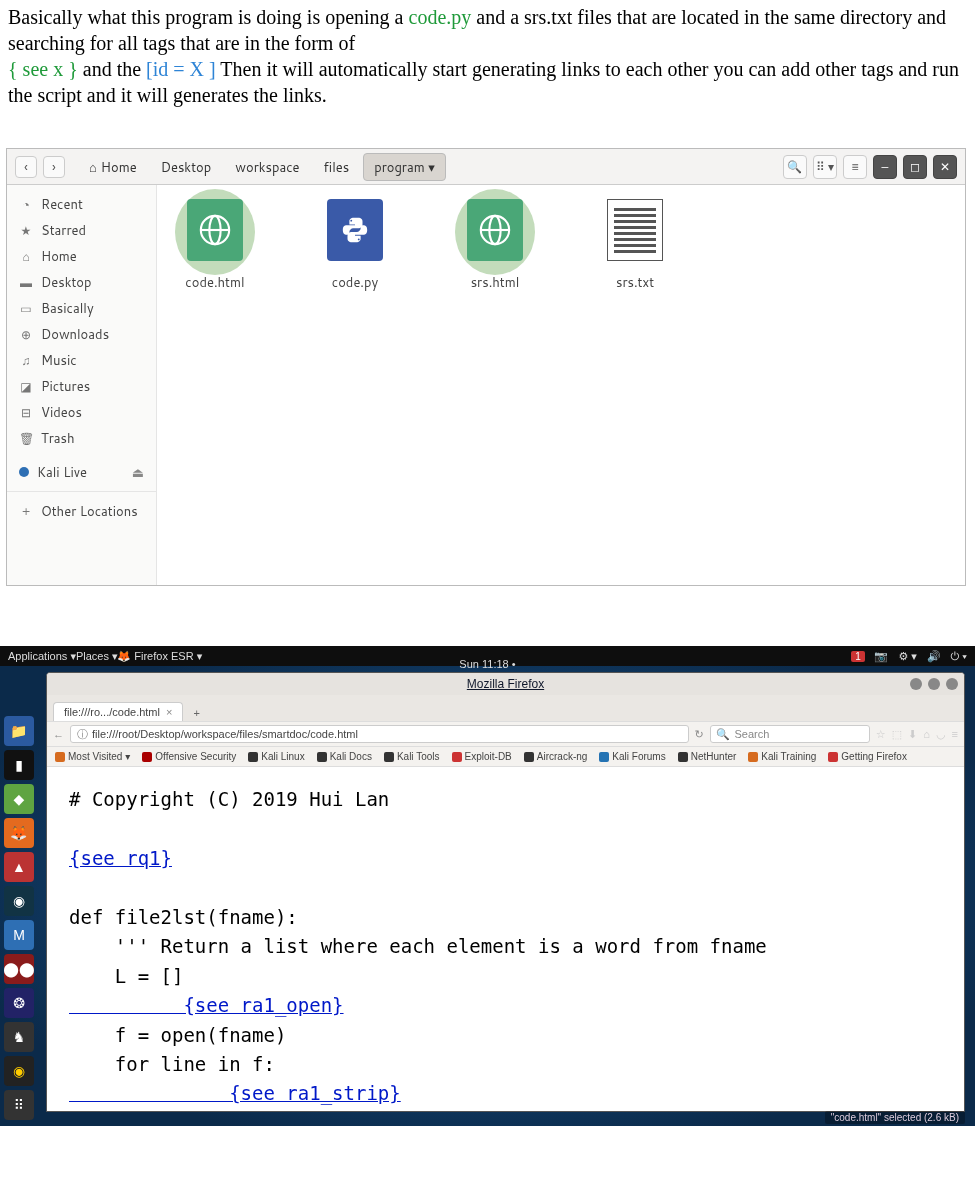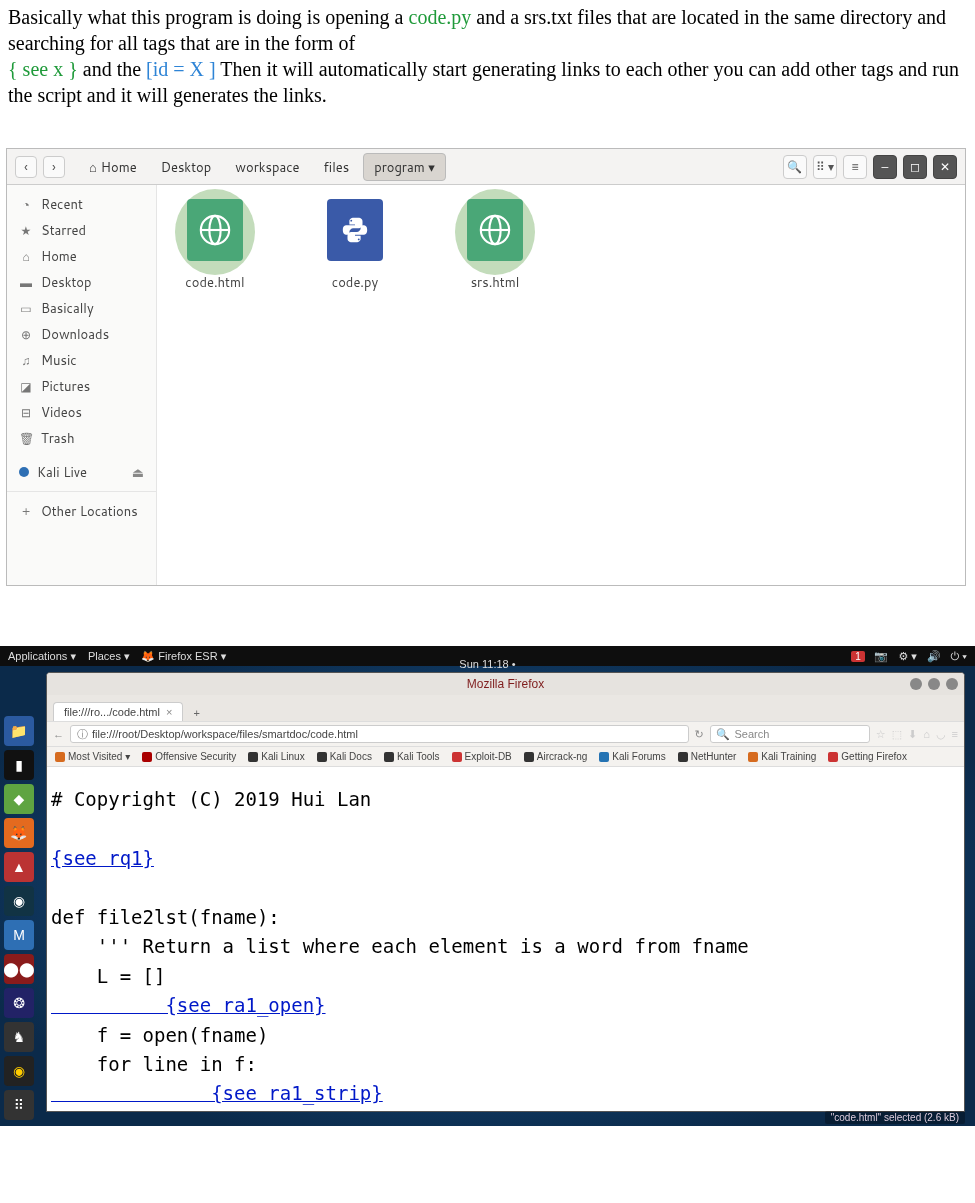--- a/index.html
+++ b/index.html
@@ -35,41 +35,41 @@
   .html-ico{width:56px;height:62px;margin:auto;background:#4aa777;border-radius:4px;display:flex;align-items:center;justify-content:center;color:#fff;}
   .html-ico svg{width:34px;height:34px;}
   .py-ico{width:56px;height:62px;margin:auto;background:#3a5aa8;border-radius:4px;display:flex;align-items:center;justify-content:center;}
   .py-ico svg{width:30px;height:30px;}
   .txt-ico{width:56px;height:62px;margin:auto;background:#fff;border:1px solid #555;padding:8px 6px;}
   .txt-ico .ln{height:3px;background:#555;margin-bottom:3px;}
   .file .fname{color:#444;}
 
   
   .desk { margin: 0 0 20px 0; width: 975px; height:480px; background: radial-gradient(ellipse at center,#1b5f9e 0%, #0b2a4a 80%); position:relative; font-family:"Segoe UI",sans-serif; font-size:11px; color:#ccc; overflow:hidden;}
-  .desk-top{display:flex;align-items:center;height:20px;background:#0e0e0e;color:#ddd;padding:0 8px;gap:12px;}
+  .desk-top{display:flex;align-items:center;height:20px;background:#0e0e0e;color:#ddd;padding:0 8px;gap:0;}
   .desk-top .center{position:absolute;left:50%;transform:translateX(-50%);margin-top:16px;}
   .desk-top .right{margin-left:auto;display:flex;gap:10px;align-items:center;}
   .tray-ico{font-size:11px;}
   .dock{position:absolute;left:4px;top:70px;display:flex;flex-direction:column;gap:4px;}
   .dock-ico{width:30px;height:30px;border-radius:4px;display:flex;align-items:center;justify-content:center;font-size:14px;color:#fff;}
   .ff-window{position:absolute;left:46px;top:26px;right:10px;bottom:14px;background:#fff;border:1px solid #555;border-radius:4px 4px 0 0;overflow:hidden;display:flex;flex-direction:column;}
-  .ff-titlebar{height:22px;background:#e6e3df;display:flex;align-items:center;justify-content:center;color:#7f1d1d;position:relative;font-size:12px;}
+  .ff-titlebar{height:22px;background:#e6e3df;display:flex;align-items:center;justify-content:center;color:#0f172a;position:relative;font-size:12px;text-decoration:underline;}
   .ff-titlebar .win-btns{position:absolute;right:6px;display:flex;gap:6px;}
   .wb{width:12px;height:12px;border-radius:50%;background:#888;}
   .ff-tabs{height:26px;background:#eae7e3;display:flex;align-items:flex-end;padding:0 6px;gap:4px;}
   .ff-tab{background:#fff;border:1px solid #ccc;border-bottom:none;border-radius:4px 4px 0 0;padding:3px 10px;font-size:11px;color:#444;display:flex;gap:6px;align-items:center;}
   .ff-tab .x{color:#888;cursor:pointer;}
   .new-tab{color:#666;padding:2px 6px;cursor:pointer;}
   .ff-url{height:26px;background:#f4f2ef;display:flex;align-items:center;gap:6px;padding:0 6px;border-top:1px solid #ddd;border-bottom:1px solid #ddd;}
   .url-box{flex:1;height:18px;border:1px solid #ccc;border-radius:3px;padding:0 6px;font-size:11px;color:#444;display:flex;align-items:center;gap:4px;background:#fff;}
   .search-box{width:160px;height:18px;border:1px solid #ccc;border-radius:3px;padding:0 6px;font-size:11px;color:#888;display:flex;align-items:center;gap:4px;background:#fff;}
   .ff-bm{height:20px;background:#f4f2ef;display:flex;align-items:center;gap:12px;padding:0 8px;font-size:10px;color:#444;border-bottom:1px solid #ddd;overflow:hidden;white-space:nowrap;}
   .bm{display:flex;align-items:center;gap:3px;cursor:pointer;}
   .bm .sq{width:10px;height:10px;border-radius:2px;}
-  .ff-page{flex:1;background:#fff;padding:18px 4px;font-family:"DejaVu Sans Mono","Courier New",monospace;font-size:19px;color:#000;line-height:1.55;white-space:pre;overflow:hidden;}
+  .ff-page{flex:1;background:#fff;padding:18px 22px;font-family:"DejaVu Sans Mono","Courier New",monospace;font-size:19px;color:#000;line-height:1.55;white-space:pre;overflow:hidden;}
   .link{color:#0018c8;text-decoration:underline;cursor:pointer;}
   .statusbar{position:absolute;right:10px;bottom:2px;font-size:10px;color:#dcd;background:rgba(0,0,0,.3);padding:1px 6px;border-radius:2px;}
   .badge1{background:#c33;color:#fff;border-radius:2px;padding:0 4px;font-size:10px;}
 </style>
 </head>
 <body>
 
 <div class="doc-text">
   <span>Basically what this program is doing is opening a </span><span class="green">code.py</span><span> and a srs.txt files that are located in the same directory and searching for all tags that are in the form of </span><br>
   <span class="green">{ see x }</span><span> and the </span><span class="blue">[id = X ]</span><span> Then it will automatically start generating links to each other you can add other tags and run the script and it will generates the links.</span>
@@ -183,20 +183,35 @@
               <svg viewBox="0 0 24 24">
                 <circle cx="12" cy="12" r="10" fill="none" stroke="#fff" stroke-width="1.5"></circle>
                 <ellipse cx="12" cy="12" rx="4" ry="10" fill="none" stroke="#fff" stroke-width="1.5"></ellipse>
                 <line x1="2" y1="12" x2="22" y2="12" stroke="#fff" stroke-width="1.5"></line>
               </svg>
             </div>
           </div>
         <div class="fname">srs.html</div>
       </div>
 
+      <div class="file">
+        <div class="thumb">
+            <div class="txt-ico">
+              <div class="ln"></div>
+              <div class="ln"></div>
+              <div class="ln"></div>
+              <div class="ln"></div>
+              <div class="ln"></div>
+              <div class="ln"></div>
+              <div class="ln"></div>
+              <div class="ln"></div>
+            </div>
+          </div>
+        <div class="fname">srs.txt</div>
+      </div>
     </div>
   </div>
 </div>
 
 <div class="desk">
   <div class="desk-top">
     <span><span>Applications</span> ▾</span>
     <span><span>Places</span> ▾</span>
     <span>🦊 <span>Firefox ESR</span> ▾</span>
     <span class="center"><span>Sun 11:18</span> •</span>

